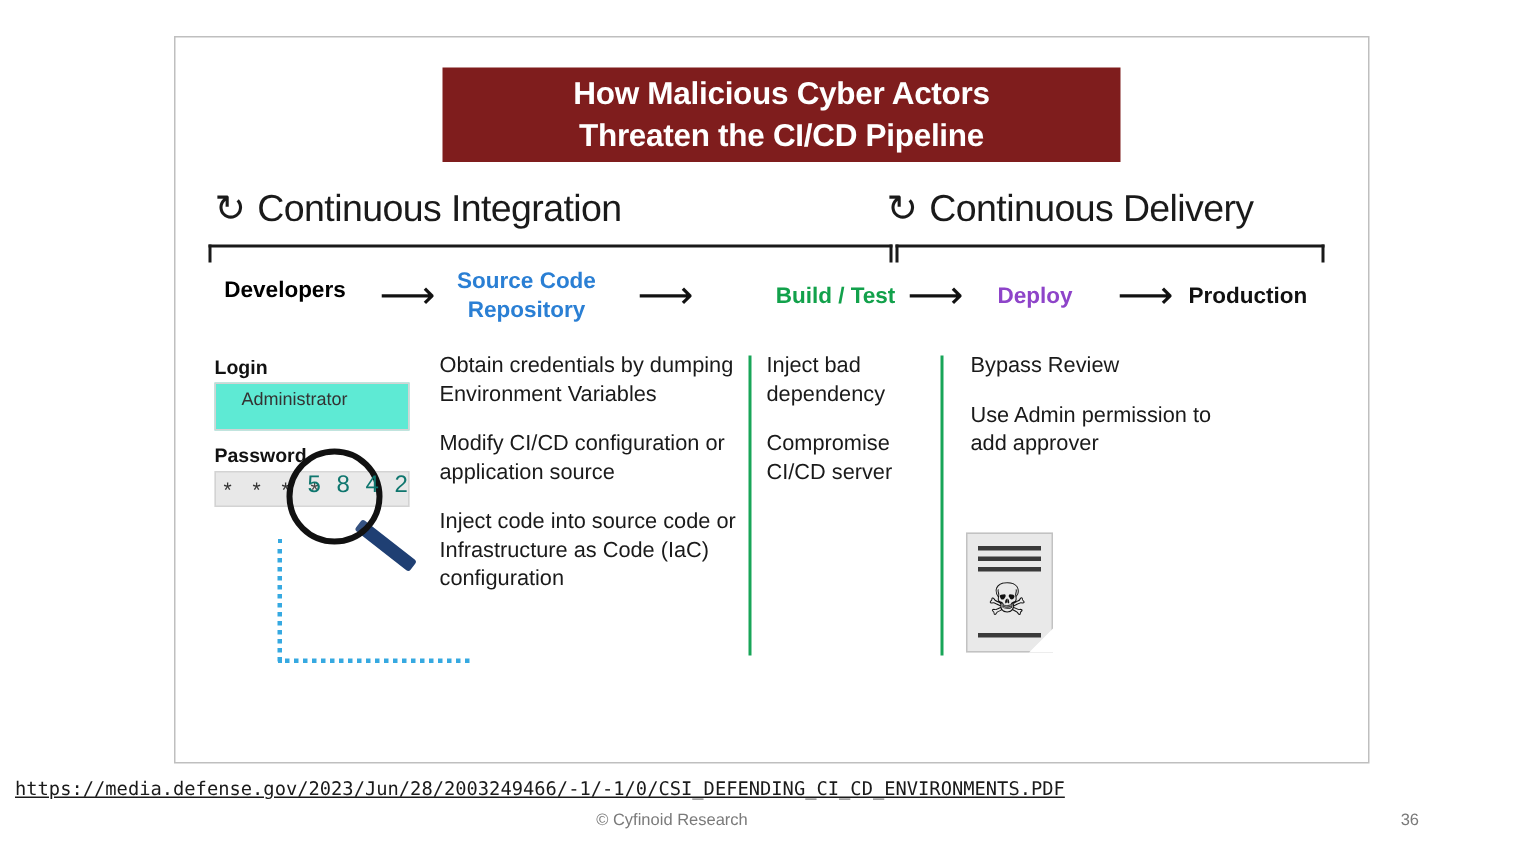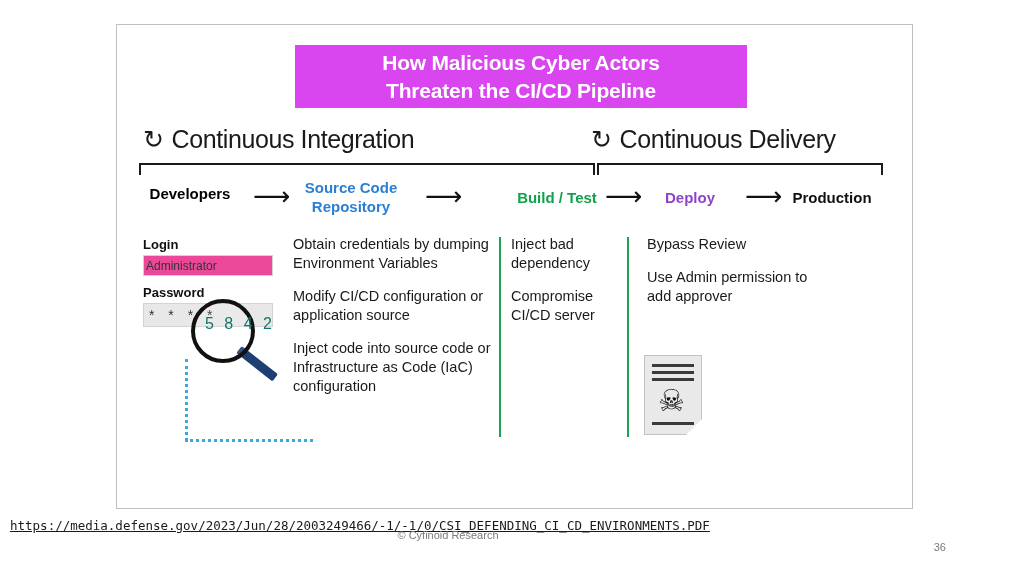--- a/index.html
+++ b/index.html
@@ -27,21 +27,21 @@
     box-sizing: border-box;
   }
 
   
   .title-banner {
     position: absolute;
     left: 178px;
     top: 20px;
     width: 452px;
     height: 63px;
-    background: #d946ef;
+    background: #7f1d1d;
     display: flex;
     flex-direction: column;
     align-items: center;
     justify-content: center;
     color: #ffffff;
     font-weight: bold;
     font-size: 21px;
     line-height: 28px;
     letter-spacing: -0.2px;
     text-align: center;
@@ -115,27 +115,27 @@
     width: 138px;
   }
   .login-label {
     font-size: 13px;
     font-weight: bold;
     color: #111111;
     margin-bottom: 3px;
   }
   .login-input {
     width: 130px;
-    height: 21px;
-    background: #ec4899;
+    height: 32px;
+    background: #5eead4;
     border: 1px solid #d3d3d3;
     box-sizing: border-box;
     font-size: 12px;
     color: #333333;
-    padding: 3px 2px;
+    padding: 3px 17px;
     margin-bottom: 9px;
   }
   .pwd-input {
     width: 130px;
     height: 24px;
     background: #e8e8e8;
     border: 1px solid #d3d3d3;
     box-sizing: border-box;
     font-size: 14px;
     letter-spacing: 5px;
@@ -249,21 +249,21 @@
     top: 518px;
     font-family: "DejaVu Sans Mono", monospace;
     font-size: 12.5px;
     color: #1a1a1a;
     text-decoration: underline;
     white-space: nowrap;
   }
   .copyright {
     position: absolute;
     left: 0;
-    top: 529px;
+    top: 541px;
     width: 896px;
     text-align: center;
     font-size: 11px;
     color: #7a7a7a;
   }
   .page-number {
     position: absolute;
     right: 78px;
     top: 541px;
     font-size: 11px;

